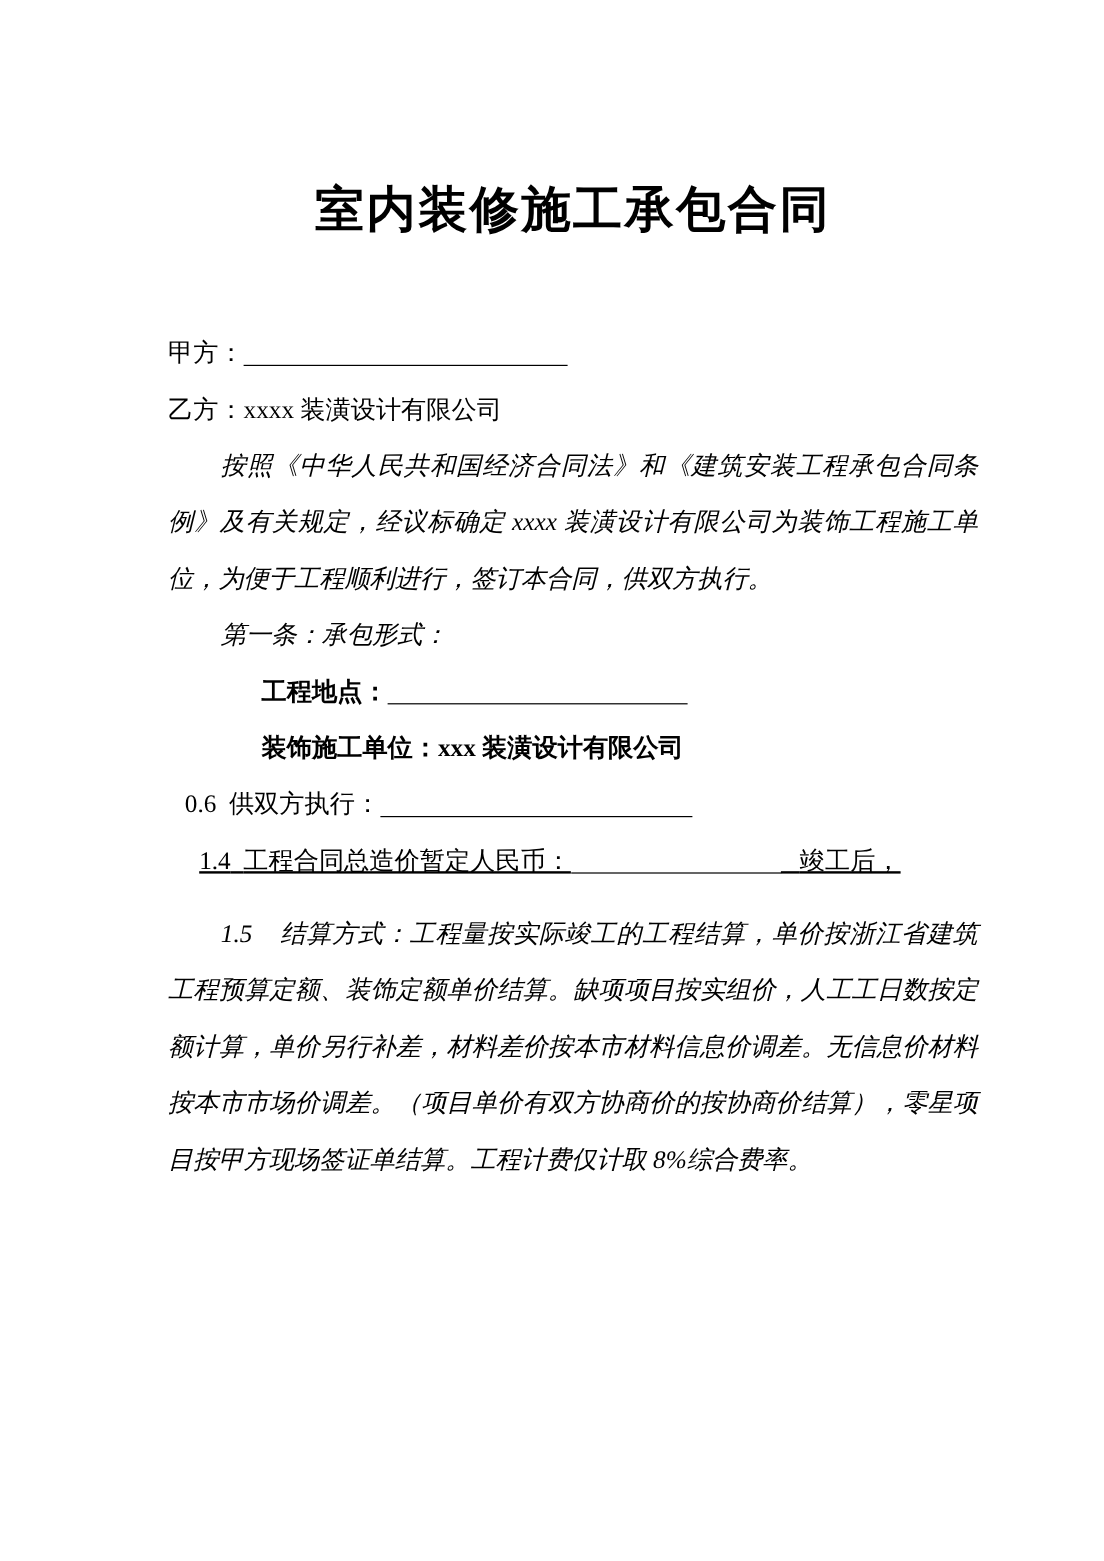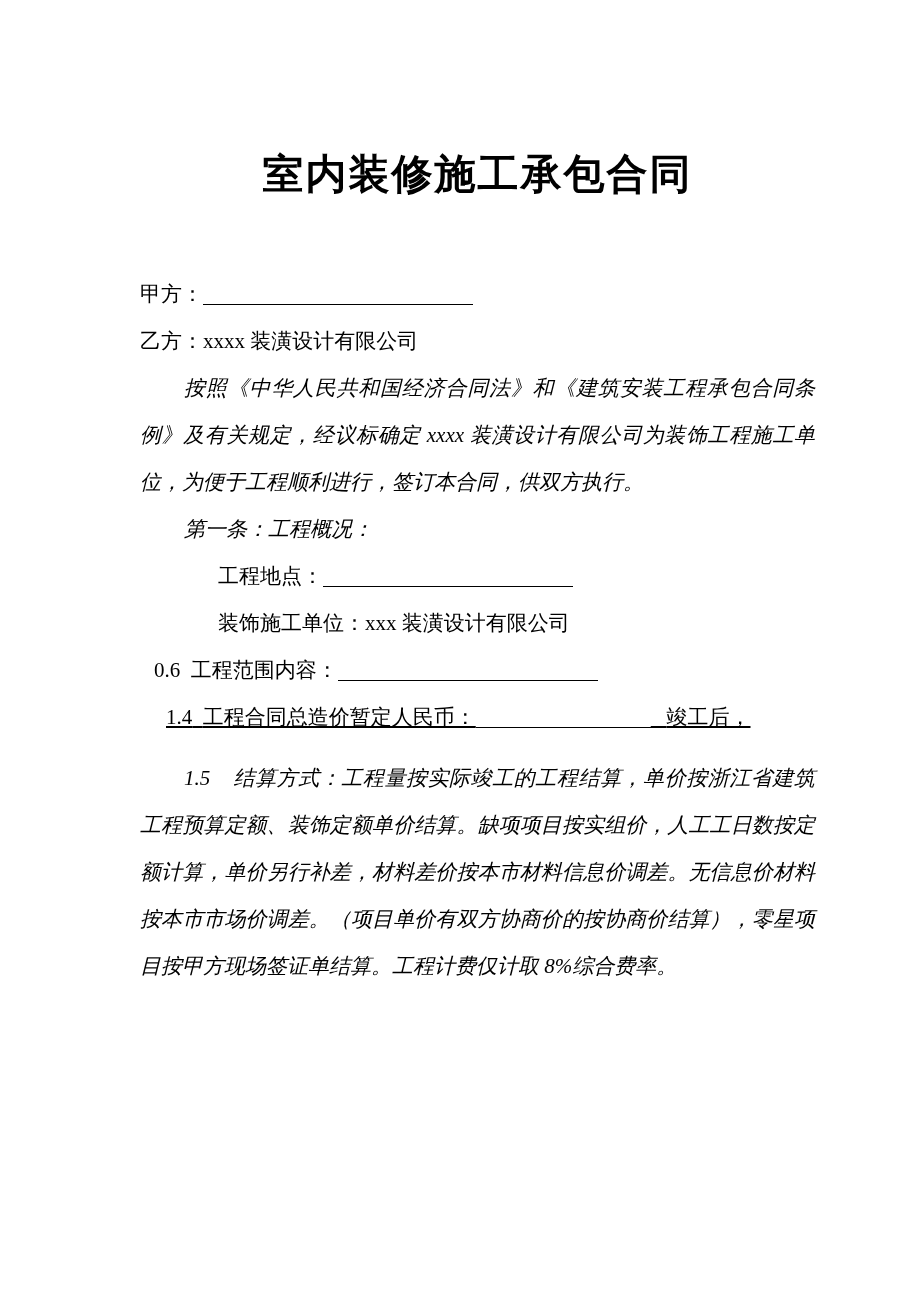--- a/index.html
+++ b/index.html
@@ -40,20 +40,21 @@
   .para.indent2 {
     text-indent: 44px;
     font-style: italic;
   }
   .para.hang {
     padding-left: 44px;
     text-indent: -44px;
   }
   .para.sub-indent {
     padding-left: 78px;
+    font-weight: bold;
   }
   .para.cont-indent {
     padding-left: 78px;
   }
   .blank-line {
     display: inline-block;
     border-bottom: 1.6px solid #000;
     height: 1.05em;
     vertical-align: -0.18em;
   }
@@ -69,28 +70,28 @@
 <div class="page">
 
   <h1 class="doc-title">室内装修施工承包合同</h1>
 
   <p class="para"><span>甲方：</span><span class="blank-line bl-270"></span></p>
 
   <p class="para">乙方：xxxx 装潢设计有限公司</p>
 
   <p class="para indent2">按照《中华人民共和国经济合同法》和《建筑安装工程承包合同条例》及有关规定，经议标确定 xxxx 装潢设计有限公司为装饰工程施工单位，为便于工程顺利进行，签订本合同，供双方执行。</p>
 
-  <p class="para indent2">第一条：工程概况：</p>
+  <p class="para indent2">第一条：承包形式：</p>
 
 
   <p class="para sub-indent"><span>工程地点：</span><span class="blank-line bl-250"></span></p>
 
   <p class="para sub-indent">装饰施工单位：xxx 装潢设计有限公司</p>
 
-  <p class="para hang" style="margin-left:14px;"><span>0.6</span>&nbsp;&nbsp;<span>工程范围内容：</span><span class="blank-line bl-260"></span></p>
+  <p class="para hang" style="margin-left:14px;"><span>0.6</span>&nbsp;&nbsp;<span>供双方执行：</span><span class="blank-line bl-260"></span></p>
 
 
   <p class="para hang" style="margin-left:26px;text-decoration:underline;"><span>1.4</span>&nbsp;&nbsp;<span>工程合同总造价暂定人民币：</span><span class="blank-line bl-175"></span>&nbsp;&nbsp;&nbsp;<span>竣工后，</span></p>
 
 
   <p class="para indent2" style="margin-top:14px;"><span>1.5</span>&nbsp;&nbsp;&nbsp;&nbsp;<span>结算方式：工程量按实际竣工的工程结算，单价按浙江省建筑工程预算定额、装饰定额单价结算。缺项项目按实组价，人工工日数按定额计算，单价另行补差，材料差价按本市材料信息价调差。无信息价材料按本市市场价调差。（项目单价有双方协商价的按协商价结算），零星项目按甲方现场签证单结算。工程计费仅计取 8%综合费率。</span></p>
 
 </div>
 
 </body></html>

